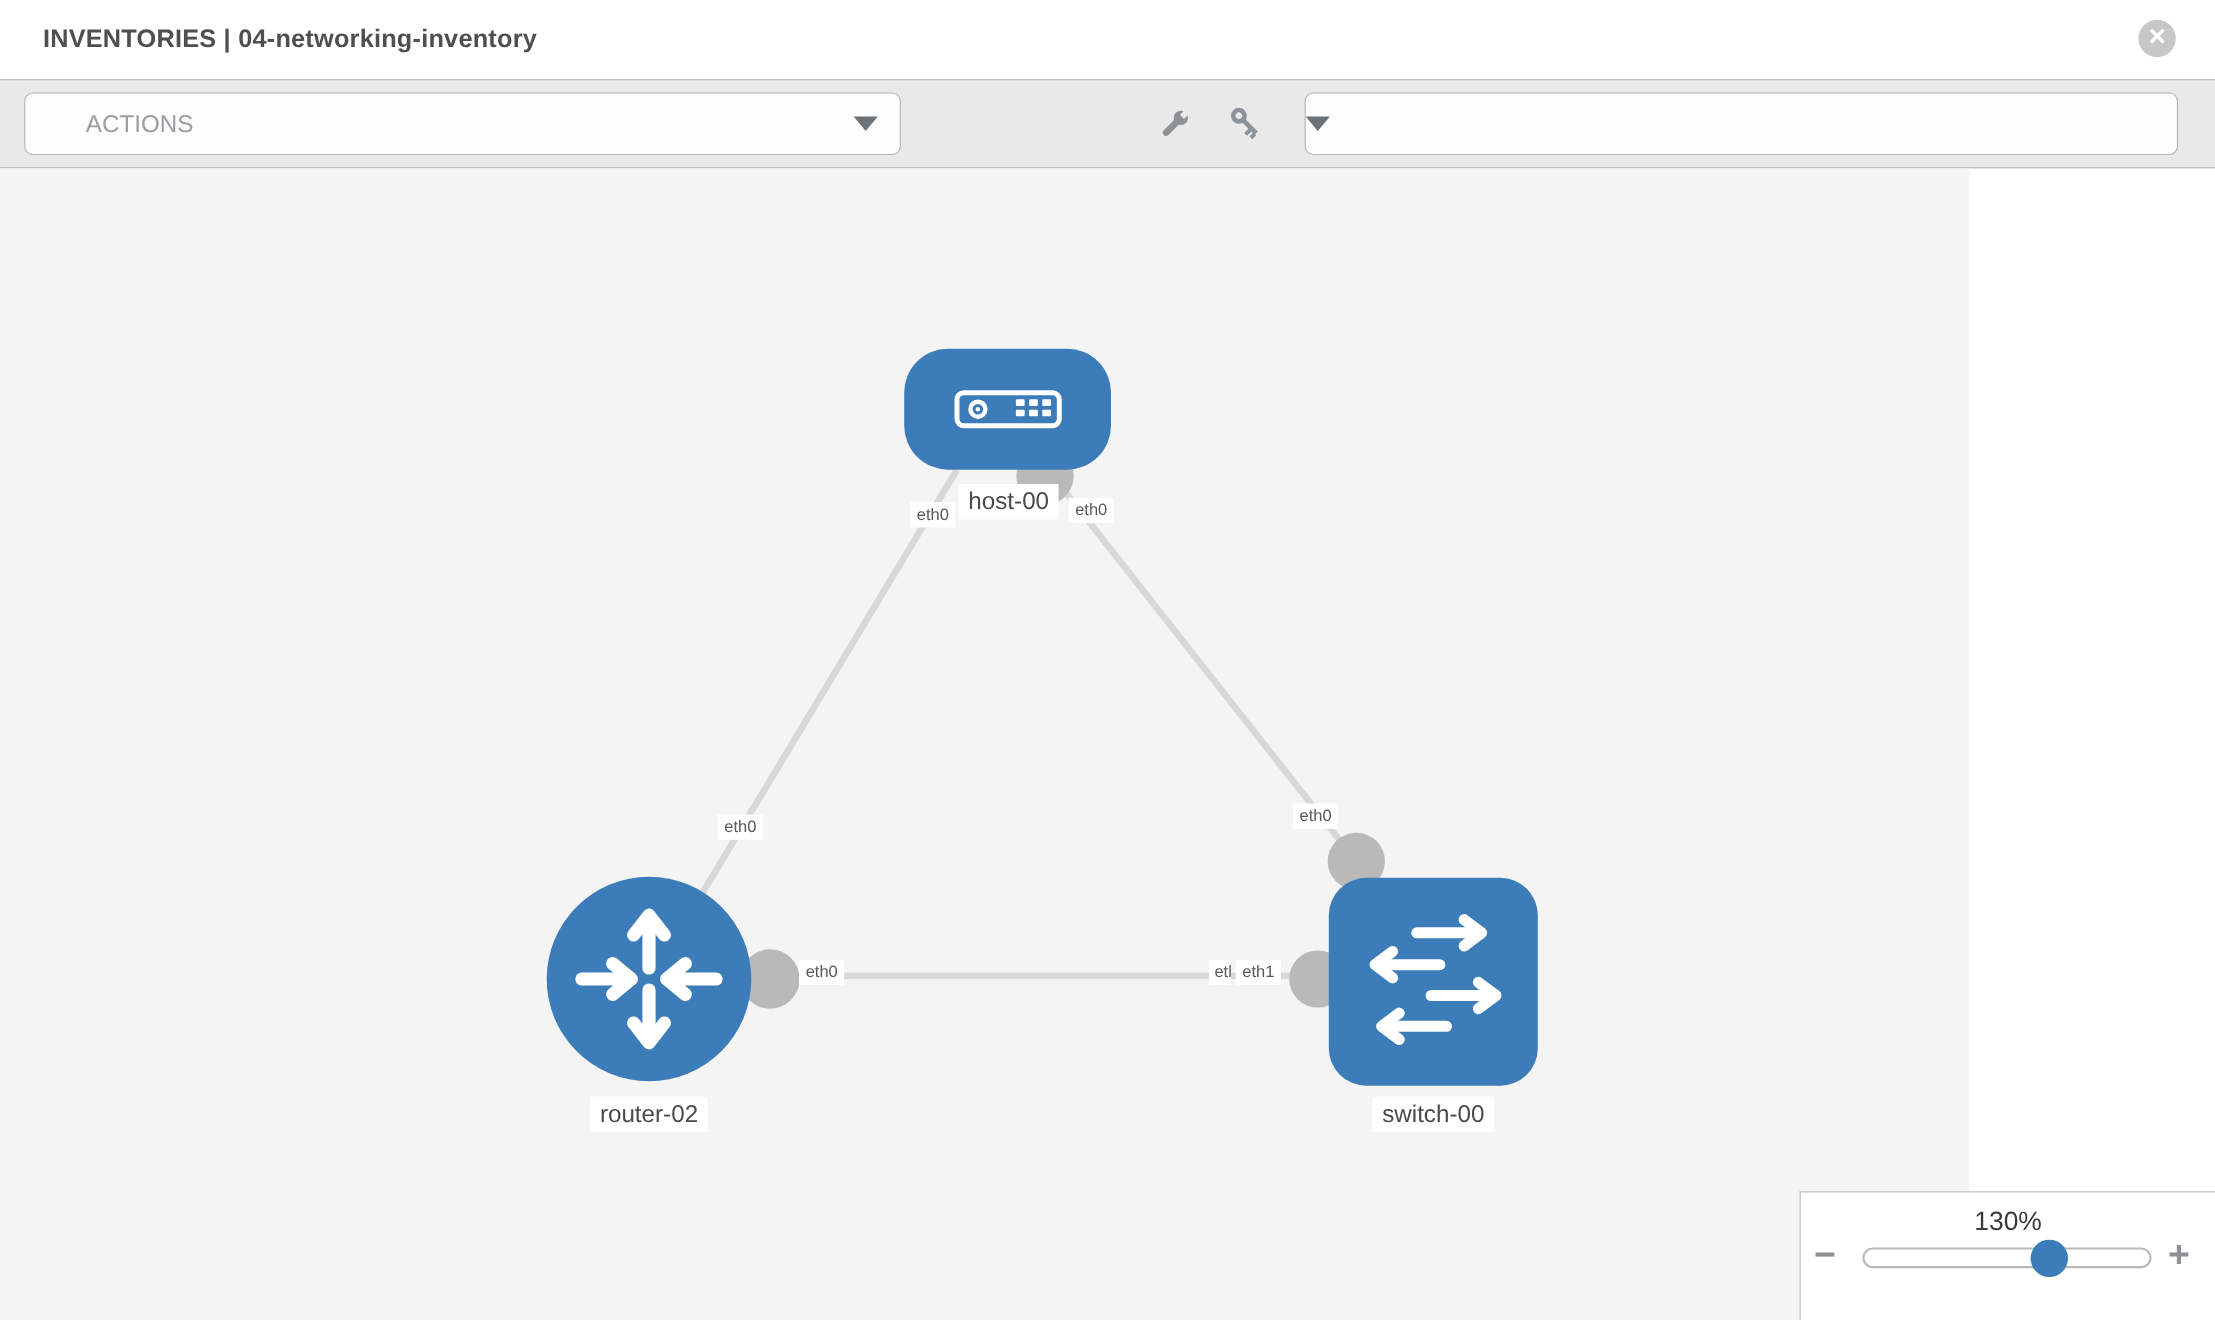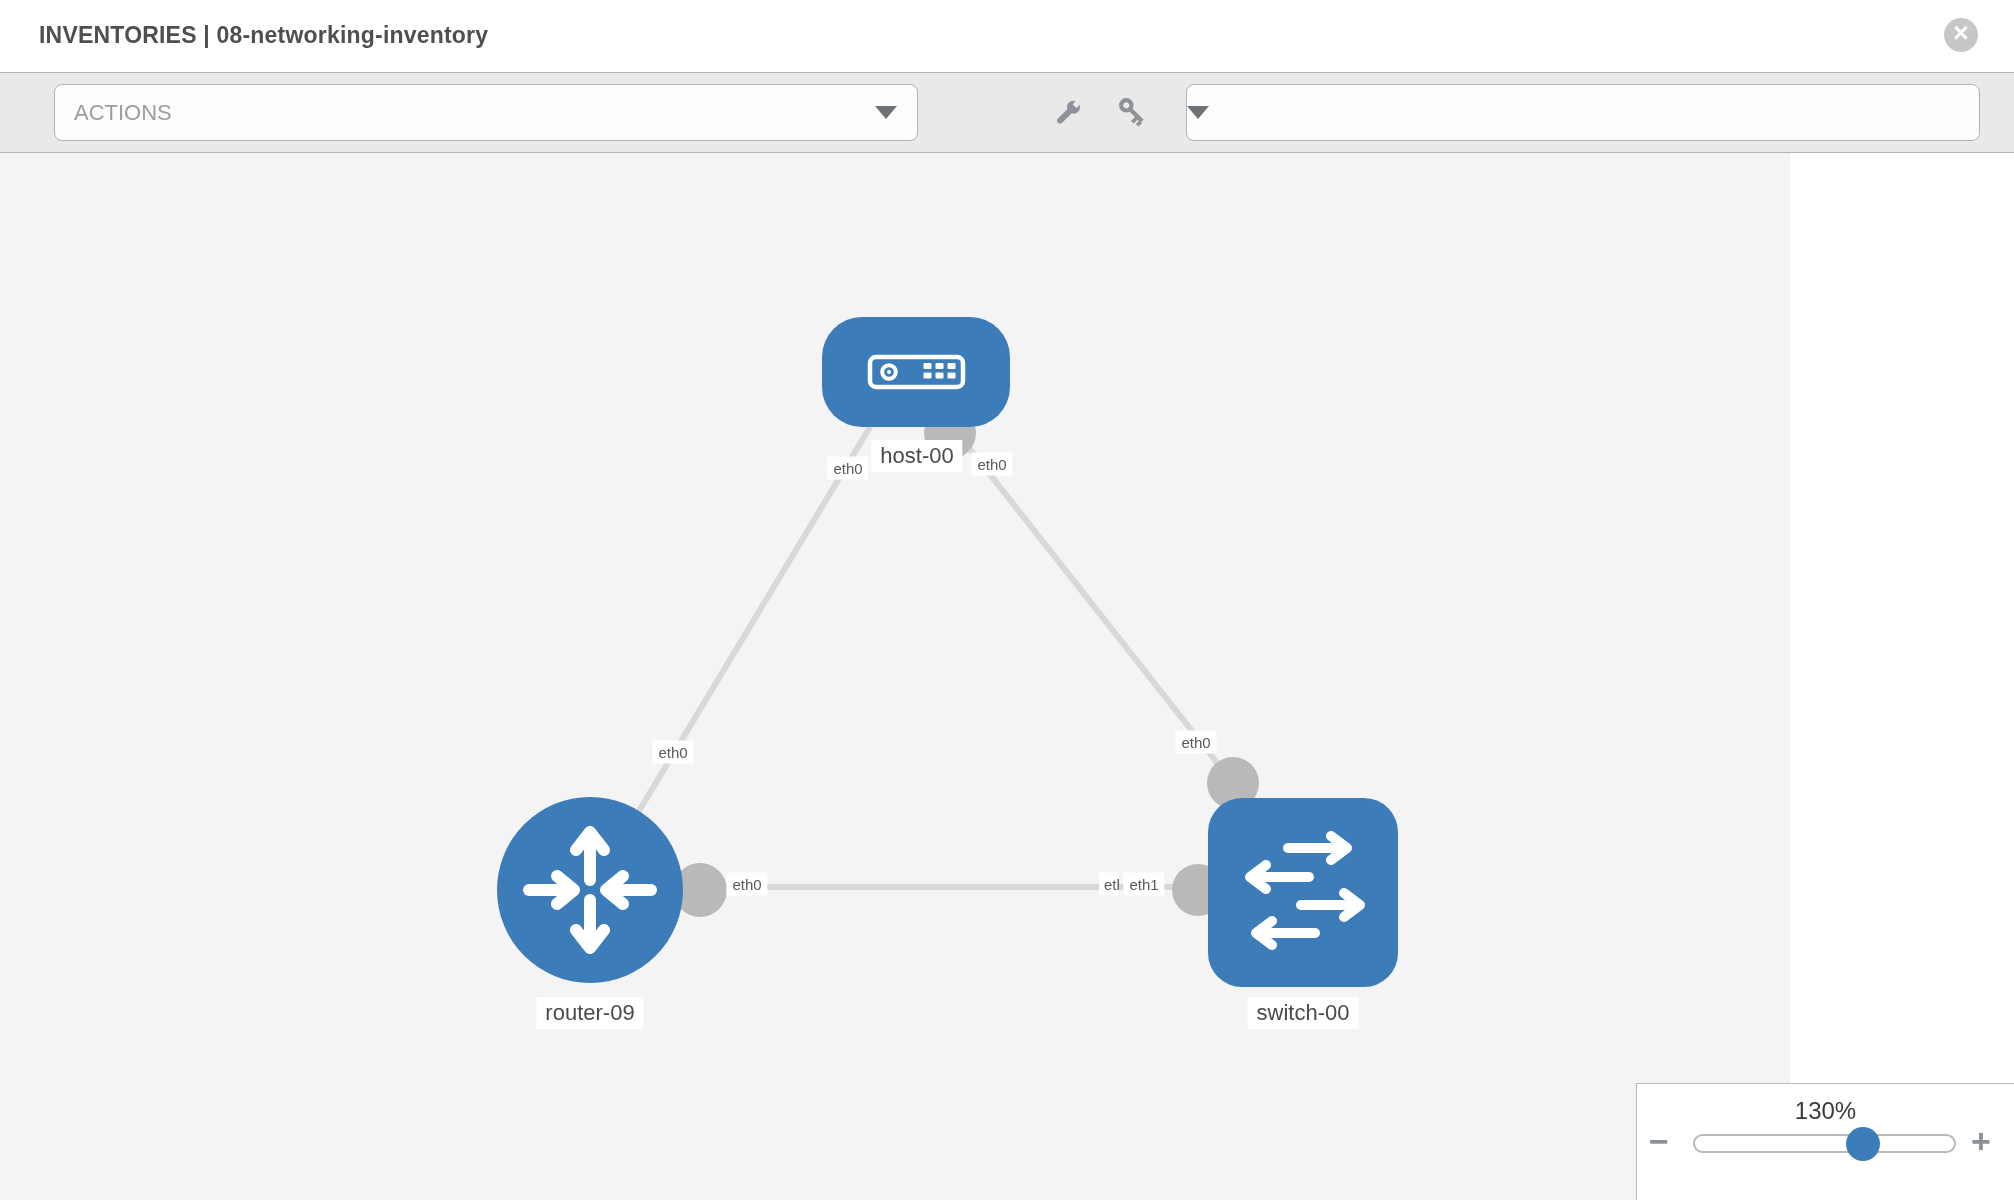--- a/index.html
+++ b/index.html
@@ -11,21 +11,21 @@
   .header-title { position:absolute; left:39px; top:22px; font-size:23px; font-weight:bold; color:#4f4f4f; letter-spacing:0.2px; }
   .close-btn { position:absolute; left:1944px; top:18px; width:34px; height:34px; border-radius:50%;
                background:#c7c7c7; color:#ffffff; font-size:27px; font-weight:bold; line-height:31px;
                text-align:center; cursor:pointer; }
 
   
   .toolbar { position:absolute; left:0; top:72px; width:2014px; height:81px; background:#e9e9e9;
              border-top:1px solid #b5b5b5; border-bottom:1px solid #b5b5b5; }
   .dropdown { position:absolute; top:11px; height:57px; background:#fdfdfd; border:1px solid #b3b3b3;
               border-radius:8px; display:flex; align-items:center; cursor:pointer; }
-  .dd-actions { left:54px; width:864px; }
+  .dd-actions { left:22px; width:797px;padding-left:36px; }
   .dd-search  { left:1186px; width:794px; }
   .dd-label { font-size:22px; color:#9a9da1; padding-left:19px; flex:1; }
   .caret { width:0; height:0; border-left:11px solid transparent; border-right:11px solid transparent;
            border-top:13px solid #6d7277; margin-right:20px; }
   .tool-icon { position:absolute; top:22px; width:34px; height:34px; cursor:pointer; }
   .icon-wrench { left:1051px; }
   .icon-key { left:1116px; }
 
   
   .canvas { position:absolute; left:0; top:153px; width:1790px; height:1047px; background:#f4f4f4; }
@@ -47,21 +47,21 @@
   .zoom-plus  { left:334px; }
   .zoom-track { position:absolute; left:56px; top:50px; width:263px; height:19px; background:#ffffff;
                 border:2px solid #b9b9b9; border-radius:11px; cursor:pointer; }
   .zoom-handle { position:absolute; left:209px; top:43px; width:34px; height:34px; border-radius:50%;
                  background:#3c7cb8; cursor:grab; }
 </style>
 </head>
 <body>
 
 <div class="header">
-  <div class="header-title">INVENTORIES | 08-networking-inventory</div>
+  <div class="header-title">INVENTORIES | 04-networking-inventory</div>
   <div class="close-btn">×</div>
 </div>
 
 <div class="toolbar">
   <div class="dropdown dd-actions">
     <span class="dd-label">ACTIONS</span>
     <span class="caret"></span>
   </div>
 
   <svg class="tool-icon icon-wrench" viewBox="0 0 24 24">
@@ -151,21 +151,21 @@
 
   <div class="tag" style="left:848px; top:315px;">eth0</div>
   <div class="tag" style="left:992px; top:311px;">eth0</div>
   <div class="tag" style="left:673px; top:599px;">eth0</div>
   <div class="tag" style="left:1196px; top:589px;">eth0</div>
   <div class="tag" style="left:747px; top:731px;">eth0</div>
   <div class="tag tag-back" style="left:1099px; top:731px;">eth1</div>
   <div class="tag tag-front" style="left:1144px; top:731px;">eth1</div>
 
   <div class="node-tag" style="left:917px; top:303px;">host-00</div>
-  <div class="node-tag" style="left:590px; top:860px;">router-09</div>
+  <div class="node-tag" style="left:590px; top:860px;">router-02</div>
   <div class="node-tag" style="left:1303px; top:860px;">switch-00</div>
 
   <div class="zoom-panel">
     <div class="zoom-level">130%</div>
     <div class="zoom-minus">−</div>
     <div class="zoom-track"></div>
     <div class="zoom-handle"></div>
     <div class="zoom-plus">+</div>
   </div>
 </div>

